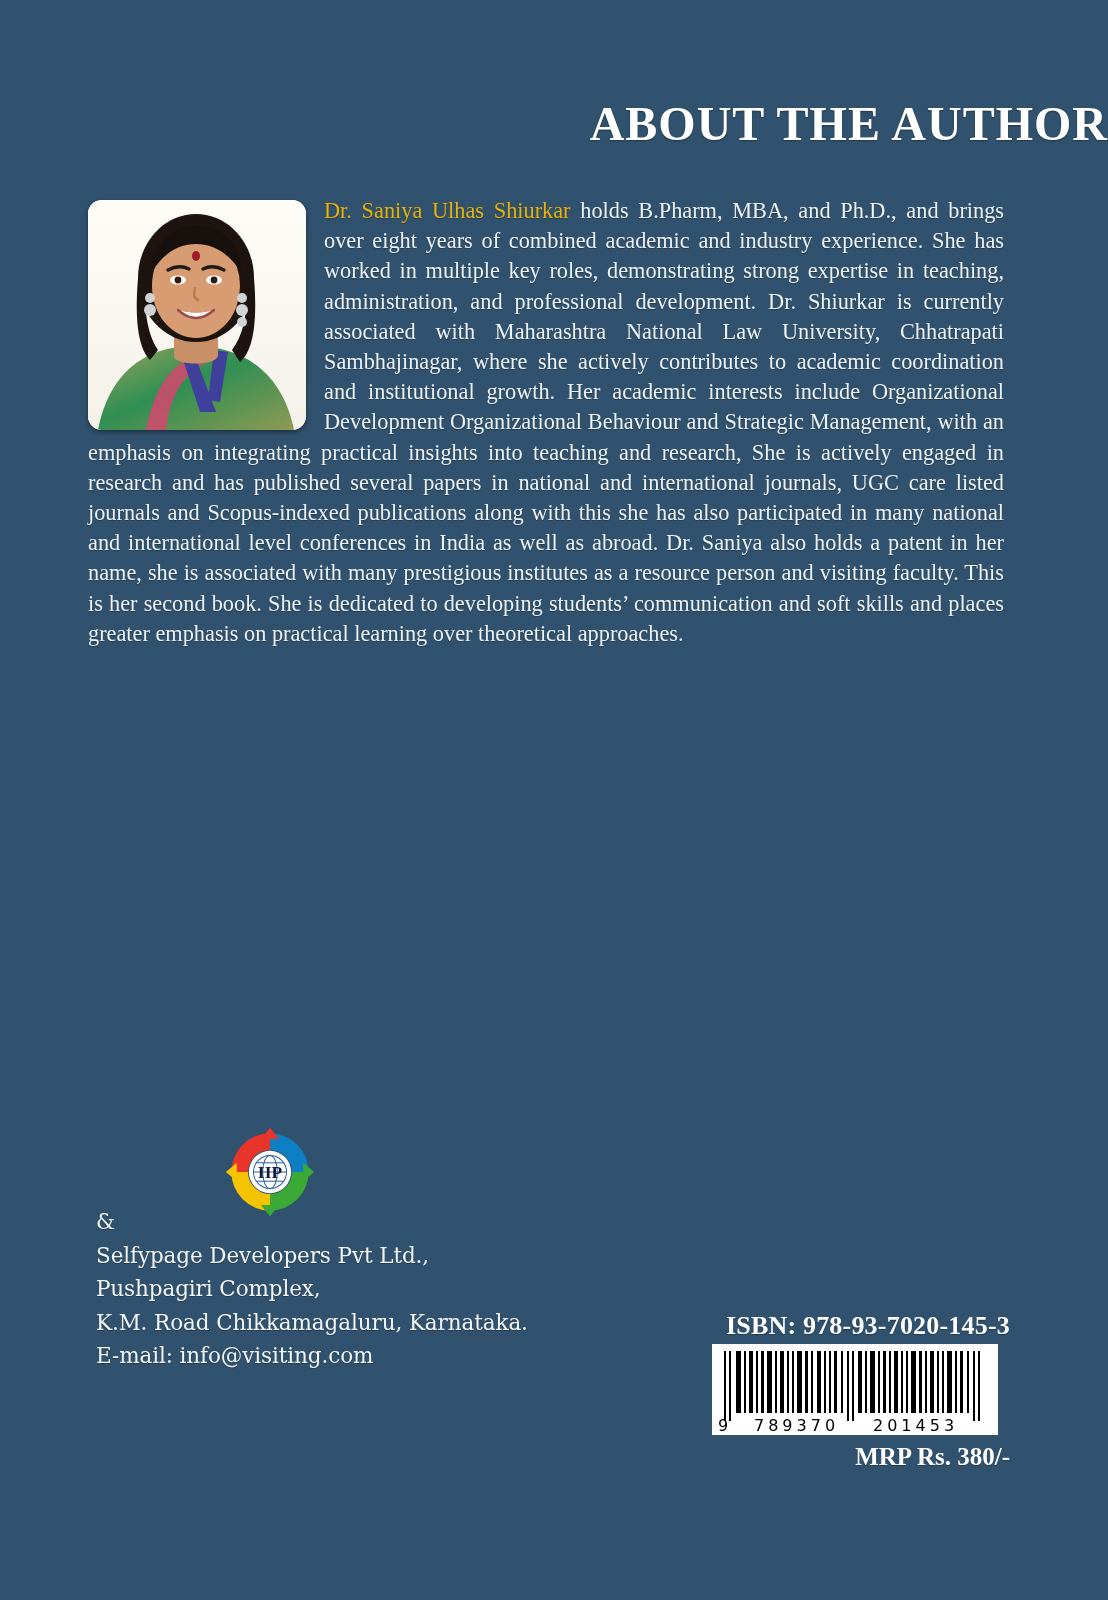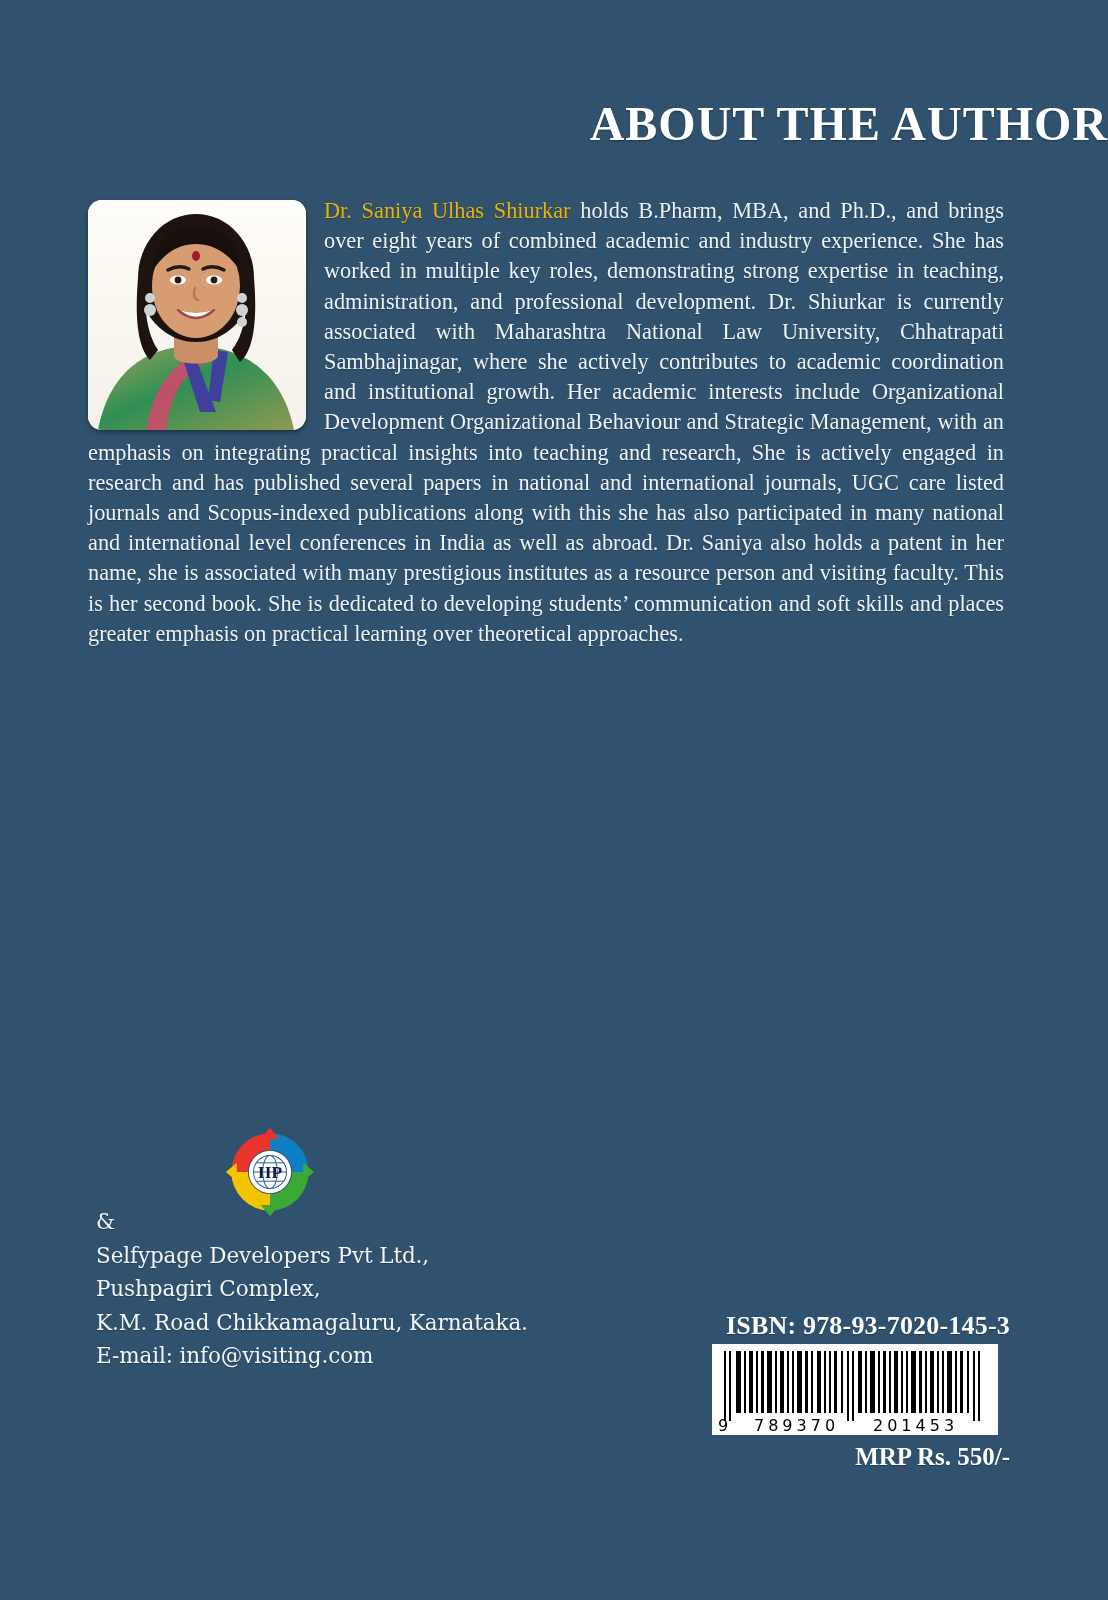--- a/index.html
+++ b/index.html
@@ -286,16 +286,16 @@
           <rect x="255" y="2" width="2" height="70"></rect>
           <rect x="260" y="2" width="2" height="70"></rect>
         </g>
         <g font-family="'DejaVu Sans', sans-serif" font-size="16" fill="#000000">
           <text x="0" y="82">9</text>
           <text x="36" y="82" letter-spacing="4">789370</text>
           <text x="155" y="82" letter-spacing="4">201453</text>
         </g>
       </svg>
     </div>
-    <div class="mrp">MRP Rs. 550/-</div>
+    <div class="mrp">MRP Rs. 380/-</div>
   </div>
 
 </div>
 
 </body></html>

